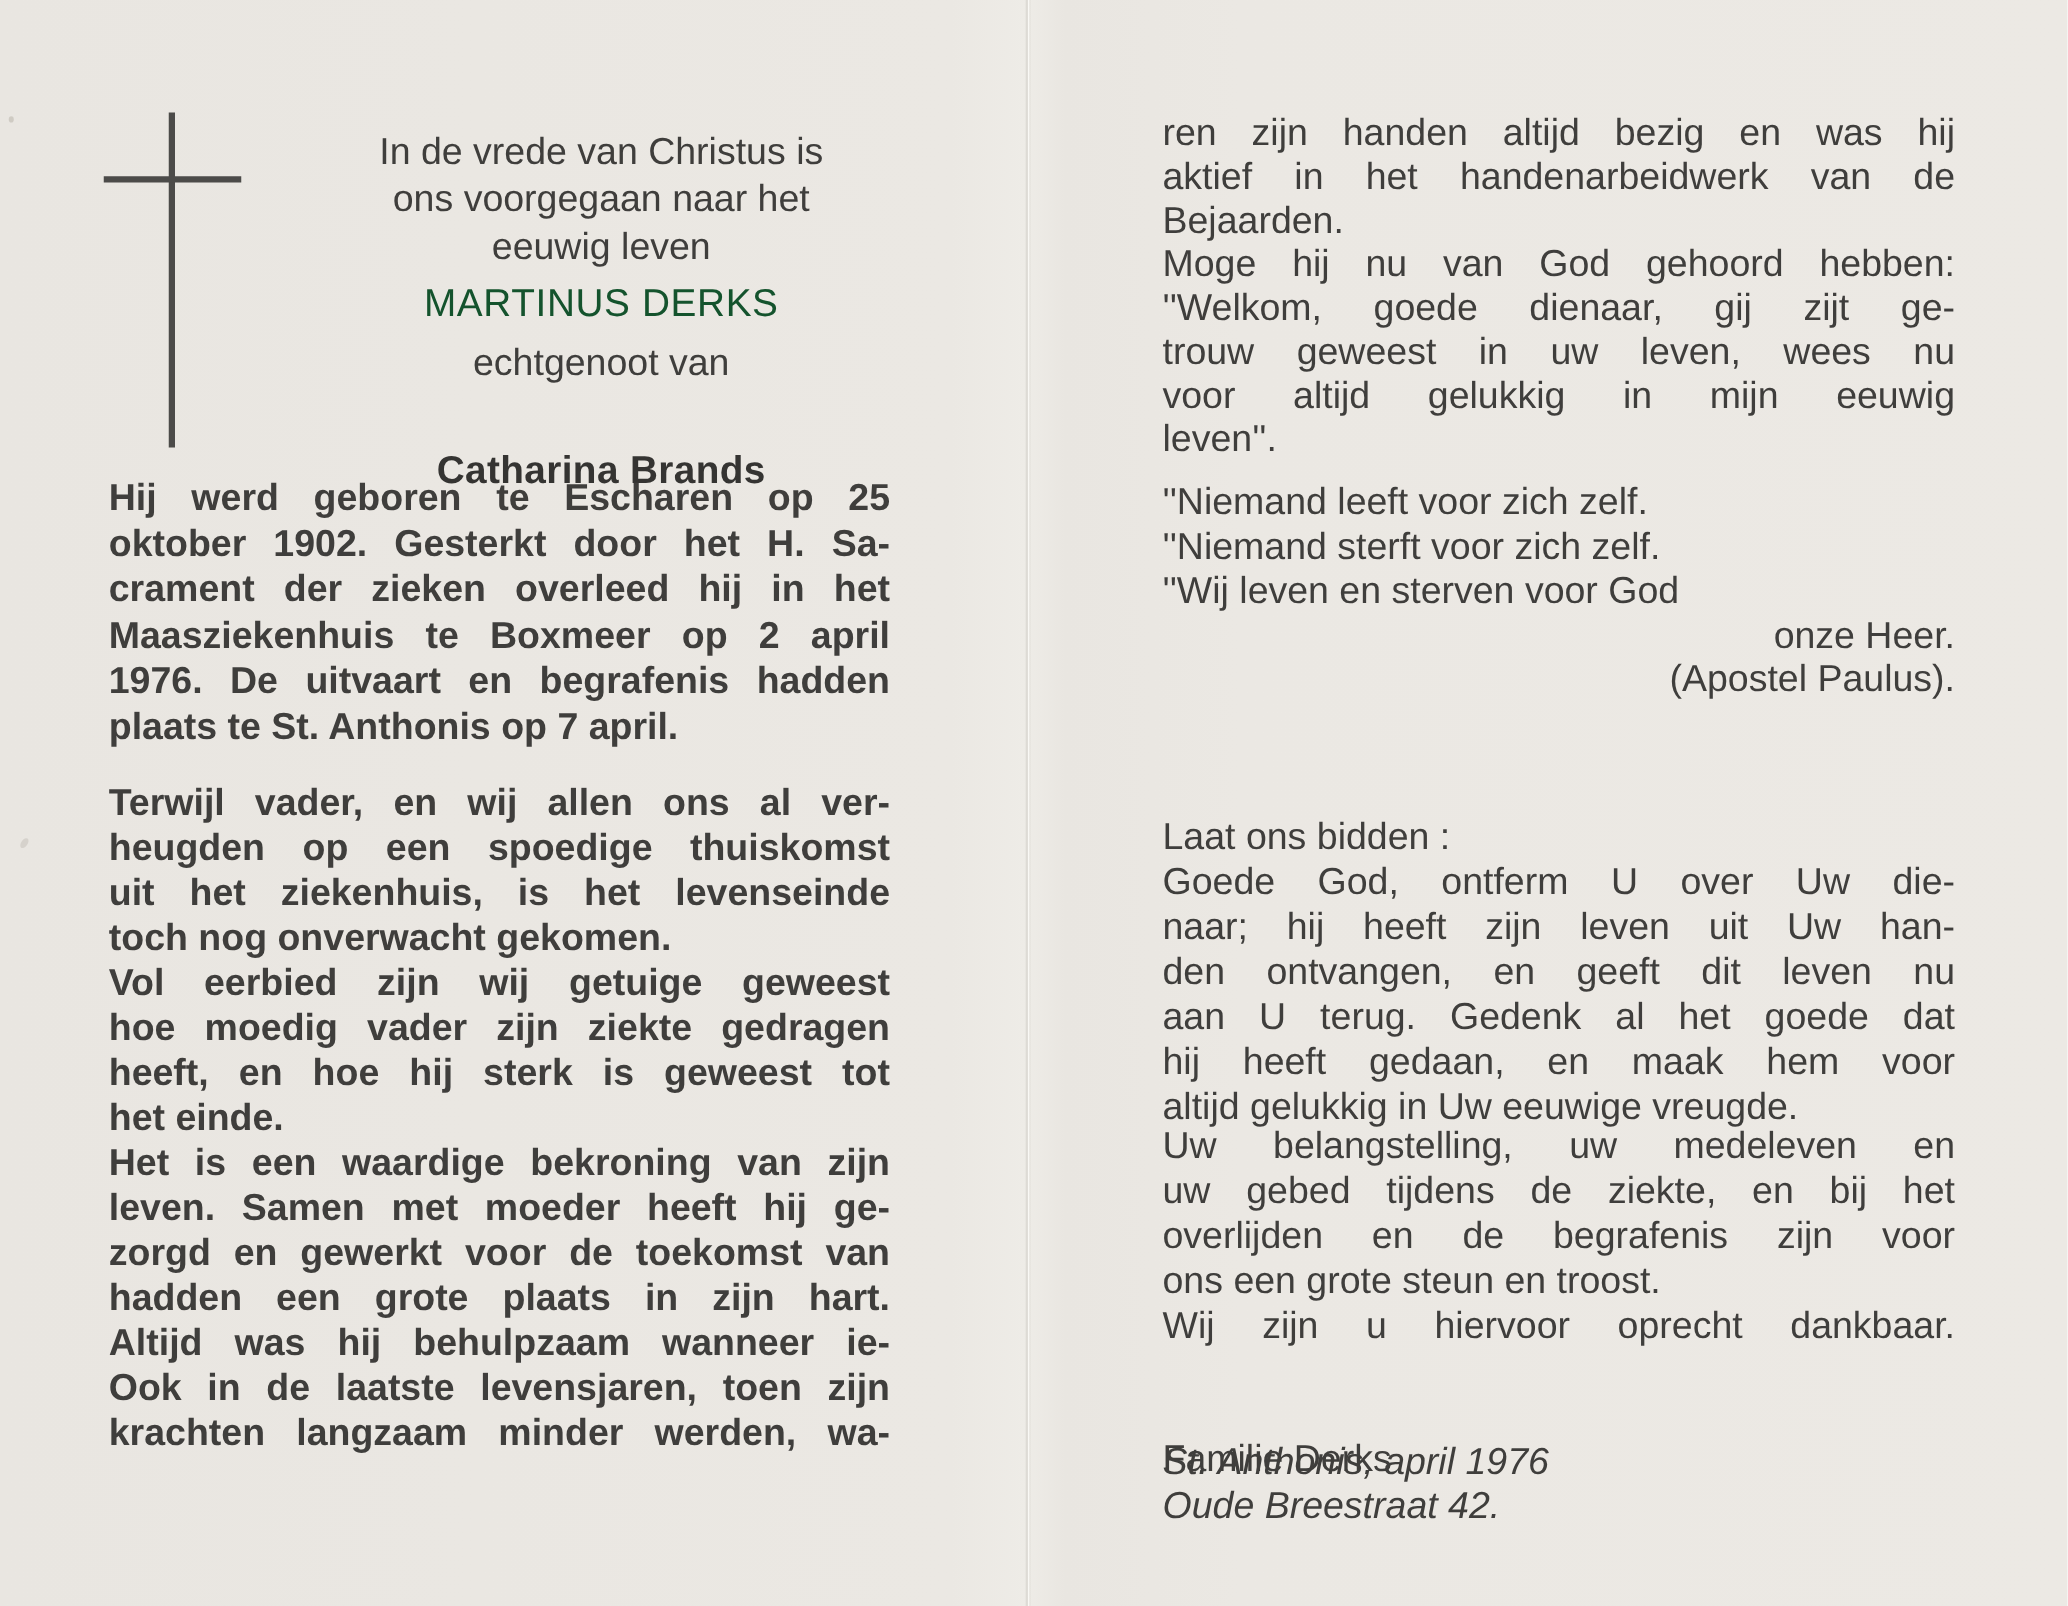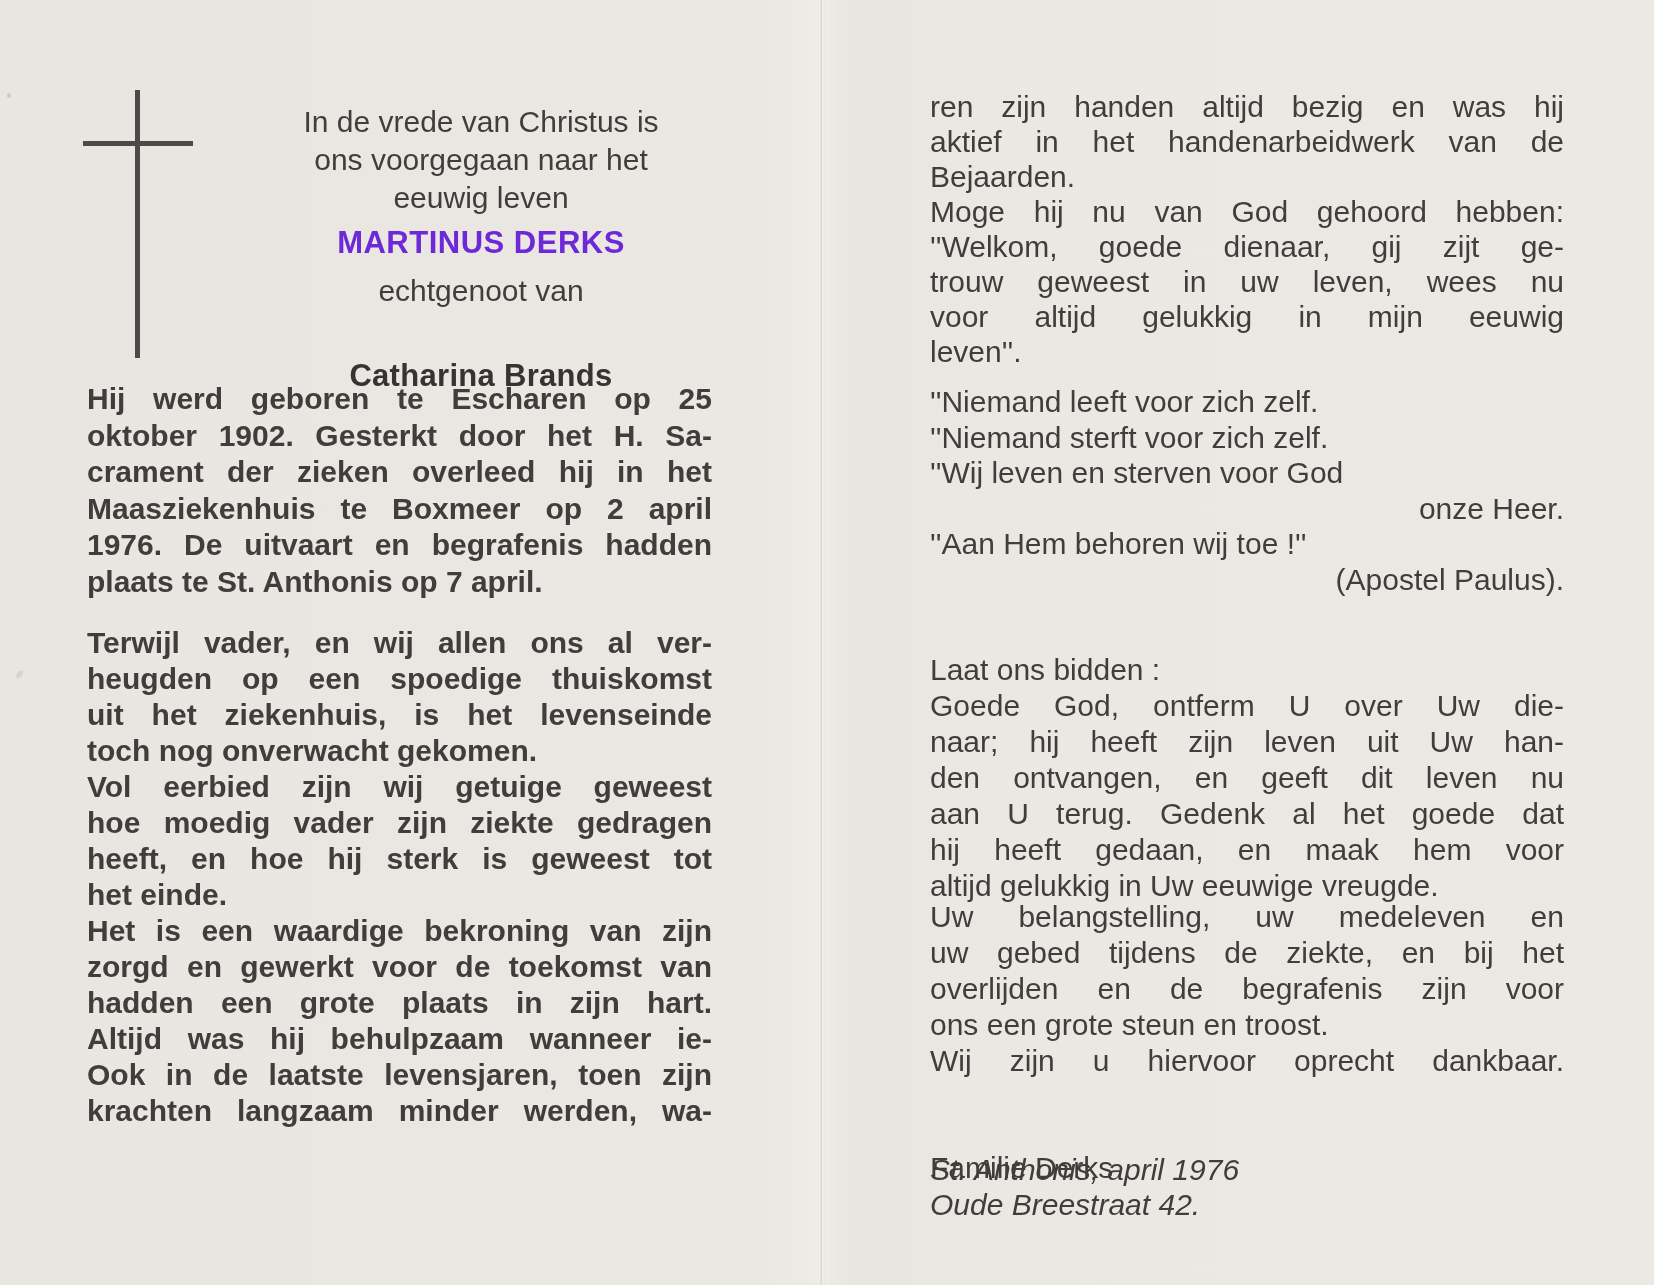--- a/index.html
+++ b/index.html
@@ -18,21 +18,21 @@
   .speck{position:absolute;border-radius:50%;background:#b9b4ac;opacity:.55;}
   .speck.s1{left:7px;top:93px;width:4px;height:5px;}
   .speck.s2{left:17px;top:670px;width:5px;height:9px;transform:rotate(35deg);opacity:.4;}
 
   
   .cross-v{position:absolute;left:135px;top:90px;width:5px;height:268px;background:#4c4b49;}
   .cross-h{position:absolute;left:83px;top:141px;width:110px;height:5px;background:#4c4b49;}
 
   .blk{position:absolute;font-size:30px;line-height:36px;}
   .intro{left:250px;top:103px;width:462px;text-align:center;line-height:38px;}
-  .name-line{left:250px;top:225px;width:462px;text-align:center;font-weight:bold;font-size:31px;color:#6d28d9;letter-spacing:.5px;}
+  .name-line{left:250px;top:225px;width:462px;text-align:center;font-weight:normal;font-size:31px;color:#14532d;letter-spacing:.5px;}
   .relation-line{left:250px;top:273px;width:462px;text-align:center;}
   .spouse-line{left:250px;top:318px;width:462px;text-align:center;font-weight:bold;font-size:31px;color:#353432;letter-spacing:.3px;margin-top:40px;}
 
   .lcol{left:87px;width:625px;font-weight:bold;}
   .rcol{left:930px;width:634px;}
   .p-birth{top:381px;line-height:36.5px;}
   .p-life{top:625px;}
   .r-cont{top:89px;line-height:35px;}
   .r-quote{top:384px;line-height:35.5px;}
   .r-prayer{top:652px;}
@@ -83,20 +83,21 @@
   <div class="blk lcol p-life">
       <div class="line justify">Terwijl vader, en wij allen ons al ver-</div>
       <div class="line justify">heugden op een spoedige thuiskomst</div>
       <div class="line justify">uit het ziekenhuis, is het levenseinde</div>
       <div class="line left">toch nog onverwacht gekomen.</div>
       <div class="line justify">Vol eerbied zijn wij getuige geweest</div>
       <div class="line justify">hoe moedig vader zijn ziekte gedragen</div>
       <div class="line justify">heeft, en hoe hij sterk is geweest tot</div>
       <div class="line left">het einde.</div>
       <div class="line justify">Het is een waardige bekroning van zijn</div>
+      <div class="line justify">leven. Samen met moeder heeft hij ge-</div>
       <div class="line justify">zorgd en gewerkt voor de toekomst van</div>
       <div class="line justify">hadden een grote plaats in zijn hart.</div>
       <div class="line justify">Altijd was hij behulpzaam wanneer ie-</div>
       <div class="line justify">Ook in de laatste levensjaren, toen zijn</div>
       <div class="line justify">krachten langzaam minder werden, wa-</div>
     </div>
 </div>
 
 <div>
   <div class="blk rcol r-cont">
@@ -108,21 +109,20 @@
       <div class="line justify">trouw geweest in uw leven, wees nu</div>
       <div class="line justify">voor altijd gelukkig in mijn eeuwig</div>
       <div class="line left">leven''.</div>
     </div>
 
   <div class="blk rcol r-quote">
       <div class="line left">''Niemand leeft voor zich zelf.</div>
       <div class="line left">''Niemand sterft voor zich zelf.</div>
       <div class="line left">''Wij leven en sterven voor God</div>
       <div class="line right">onze Heer.</div>
-      <div class="line left">''Aan Hem behoren wij toe !''</div>
       <div class="line right">(Apostel Paulus).</div>
     </div>
 
   <div class="blk rcol r-prayer">
       <div class="line left">Laat ons bidden :</div>
       <div class="line justify">Goede God, ontferm U over Uw die-</div>
       <div class="line justify">naar; hij heeft zijn leven uit Uw han-</div>
       <div class="line justify">den ontvangen, en geeft dit leven nu</div>
       <div class="line justify">aan U terug. Gedenk al het goede dat</div>
       <div class="line justify">hij heeft gedaan, en maak hem voor</div>

